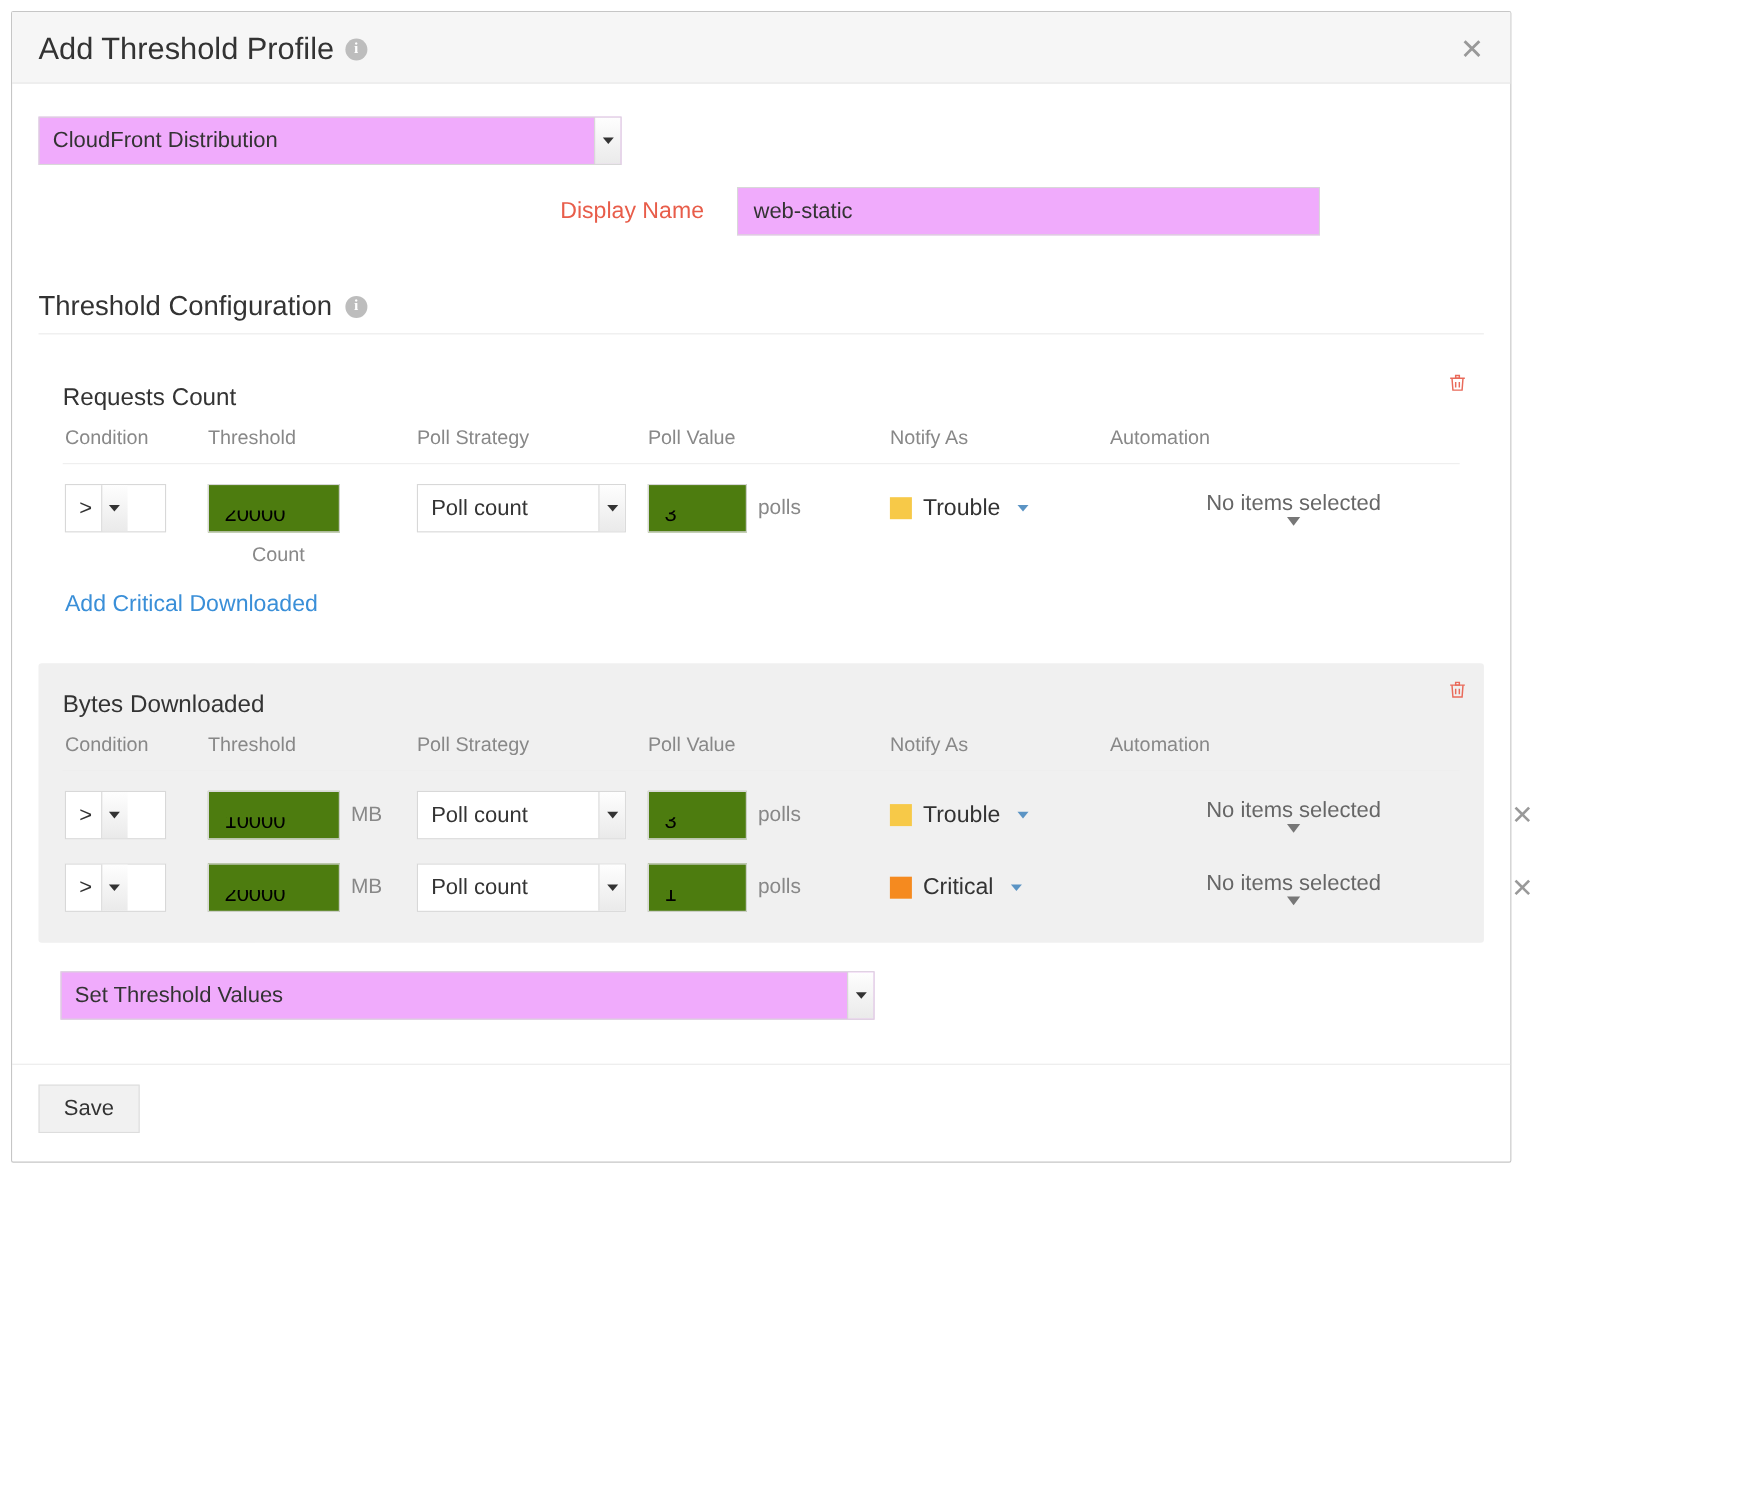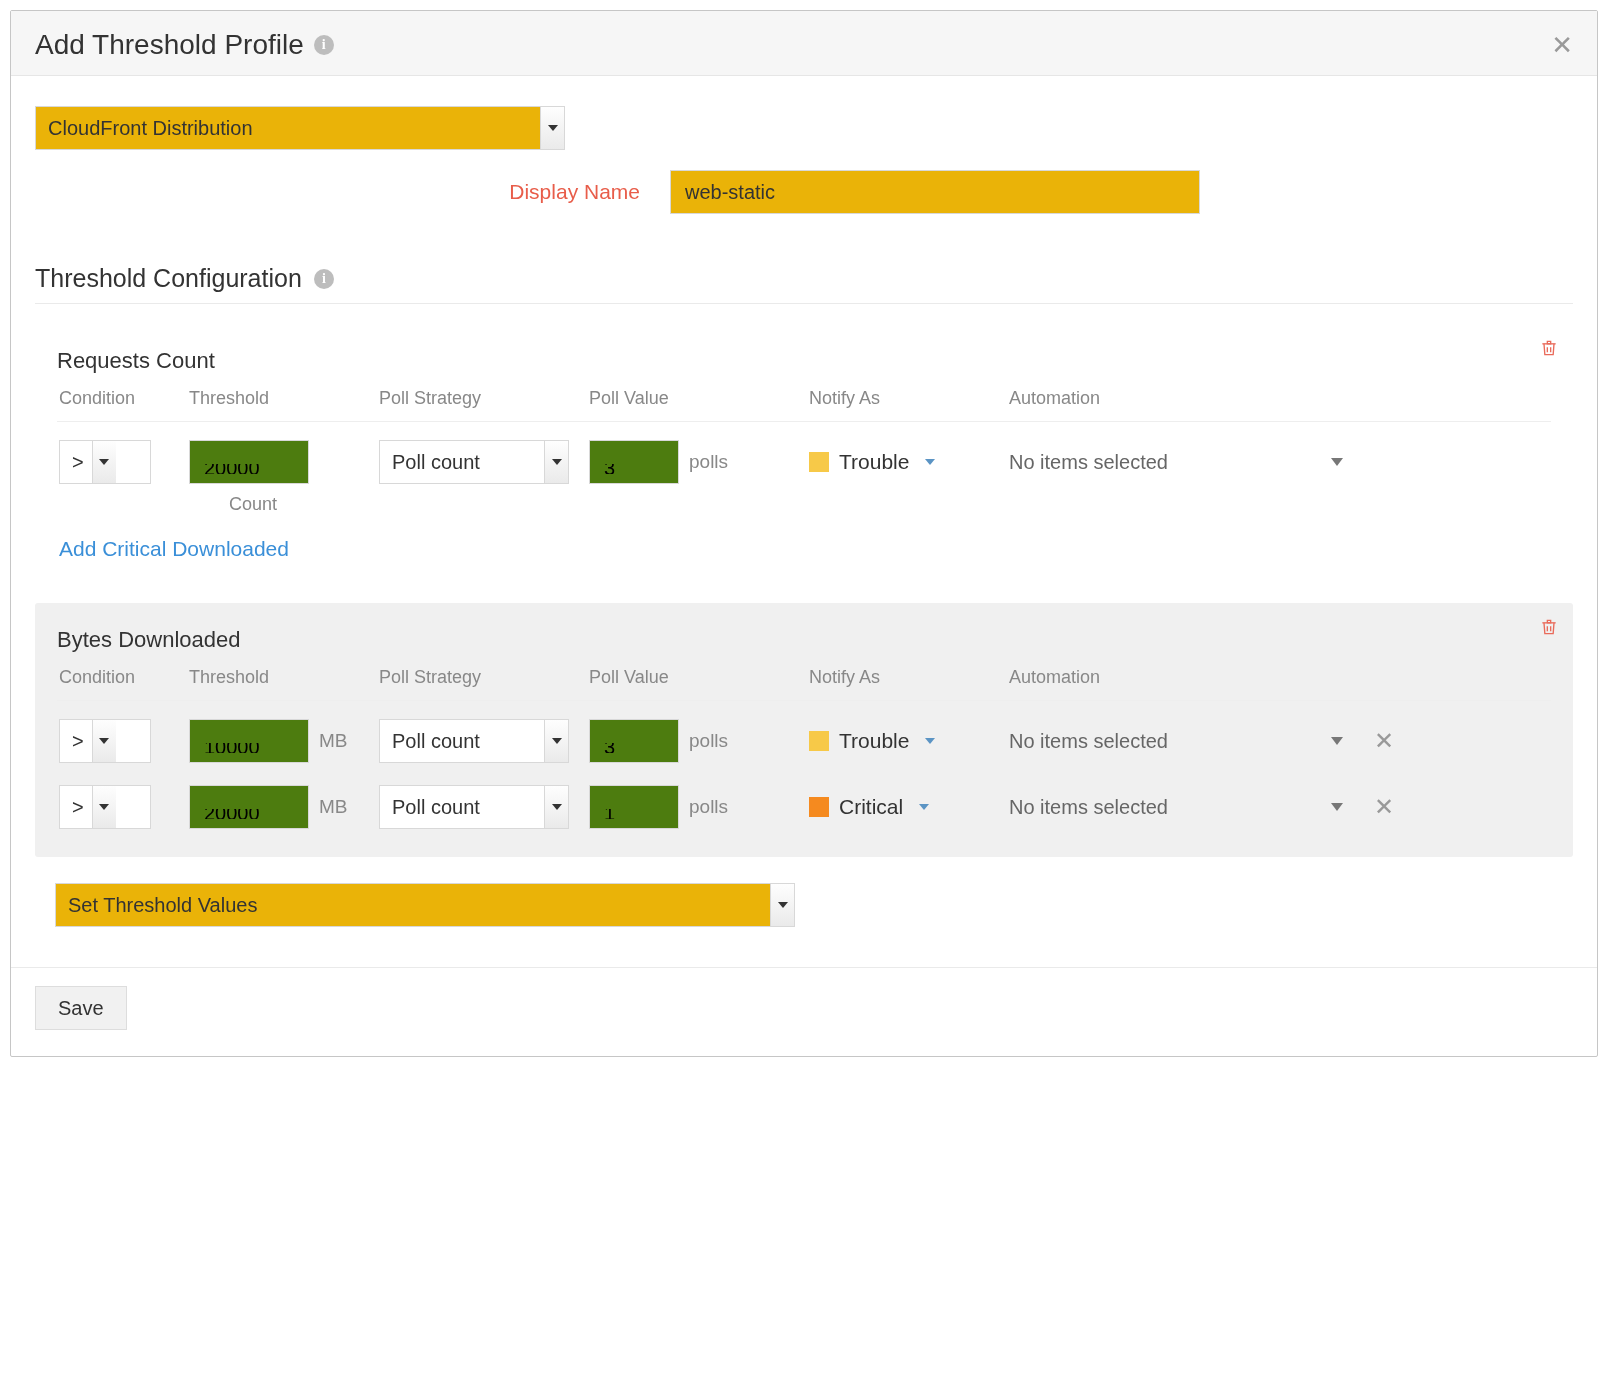--- a/index.html
+++ b/index.html
@@ -19,21 +19,21 @@
   * { box-sizing:border-box; }
   html,body { margin:0; padding:0; }
   body {
     font-family:-apple-system,BlinkMacSystemFont,"Segoe UI",Helvetica,Arial,sans-serif;
     font-size:18px;
     color:var(--text);
     background:#fff;
     padding:10px;
   }
   .modal {
-    width:1588px;
+    width:1364px;
     border:1px solid var(--border-dark);
     border-radius:2px;
     background:#fff;
   }
   .modal-header {
     background:var(--bg-panel);
     border-bottom:1px solid #e6e6e6;
     padding:18px 24px 14px 24px;
     display:flex;
     align-items:center;
@@ -71,21 +71,21 @@
     width:635px;
     text-align:right;
     padding-right:30px;
     font-size:21px;
     color:var(--text);
   }
   .form-label.req { color:var(--red); }
   .select-box, .text-input {
     height:44px;
     border:1px solid var(--border);
-    background:#eab308;
+    background:#f0abfc;
     font-size:20px;
     color:var(--text);
     padding:0 12px;
     display:flex;
     align-items:center;
     position:relative;
   }
   .select-box { justify-content:space-between; cursor:pointer; }
   .select-box .caret {
     width:24px; height:100%;
@@ -174,23 +174,23 @@
   .swatch.orange { background:var(--orange); }
   .notify-text { font-size:21px; }
   .tiny-caret {
     width:0;height:0;
     border-left:5px solid transparent;
     border-right:5px solid transparent;
     border-top:6px solid #5b94c4;
     margin-left:6px; cursor:pointer;
   }
   .automation {
-    display:flex; align-items:center; justify-content:space-between;
+    display:flex; align-items:center; 
     color:var(--text-light); font-size:20px;
-    padding-right:16px; cursor:pointer;
+    padding-right:16px; cursor:pointer;flex-direction:column;
   }
   .auto-caret {
     width:0;height:0;
     border-left:6px solid transparent;
     border-right:6px solid transparent;
     border-top:8px solid #777;
   }
   .row-x { color:#999; font-size:24px; cursor:pointer; text-align:center;}
   .sub-unit { color:var(--text-lighter); font-size:18px; margin:6px 0 0 172px; }
   .add-link {

